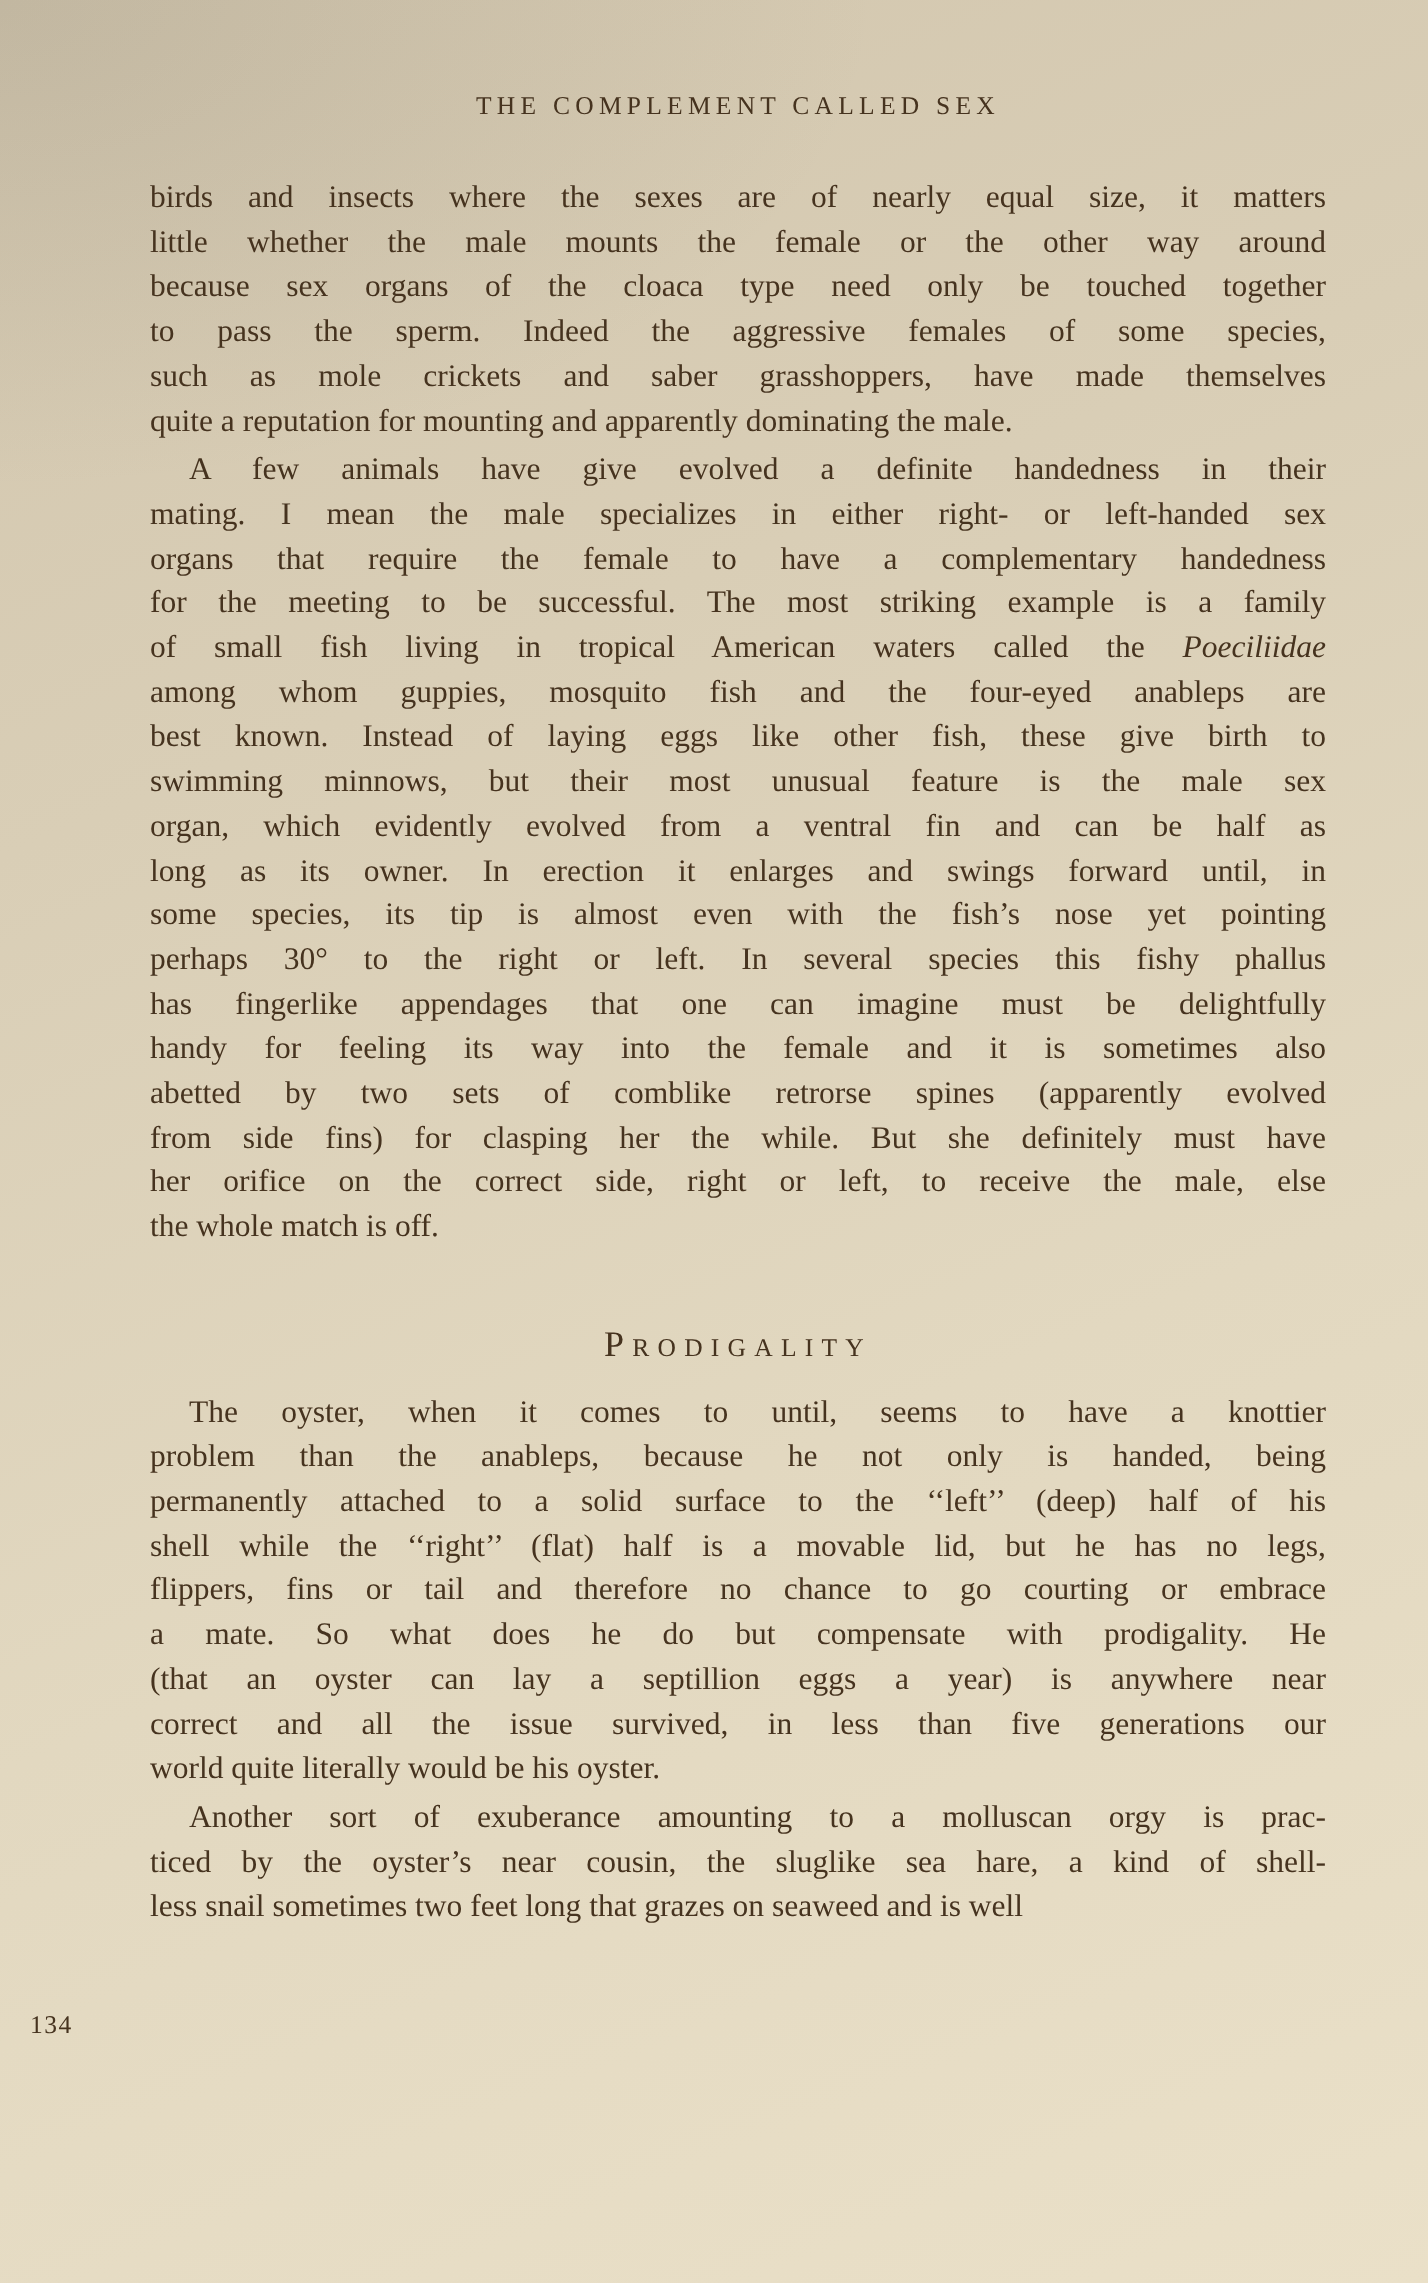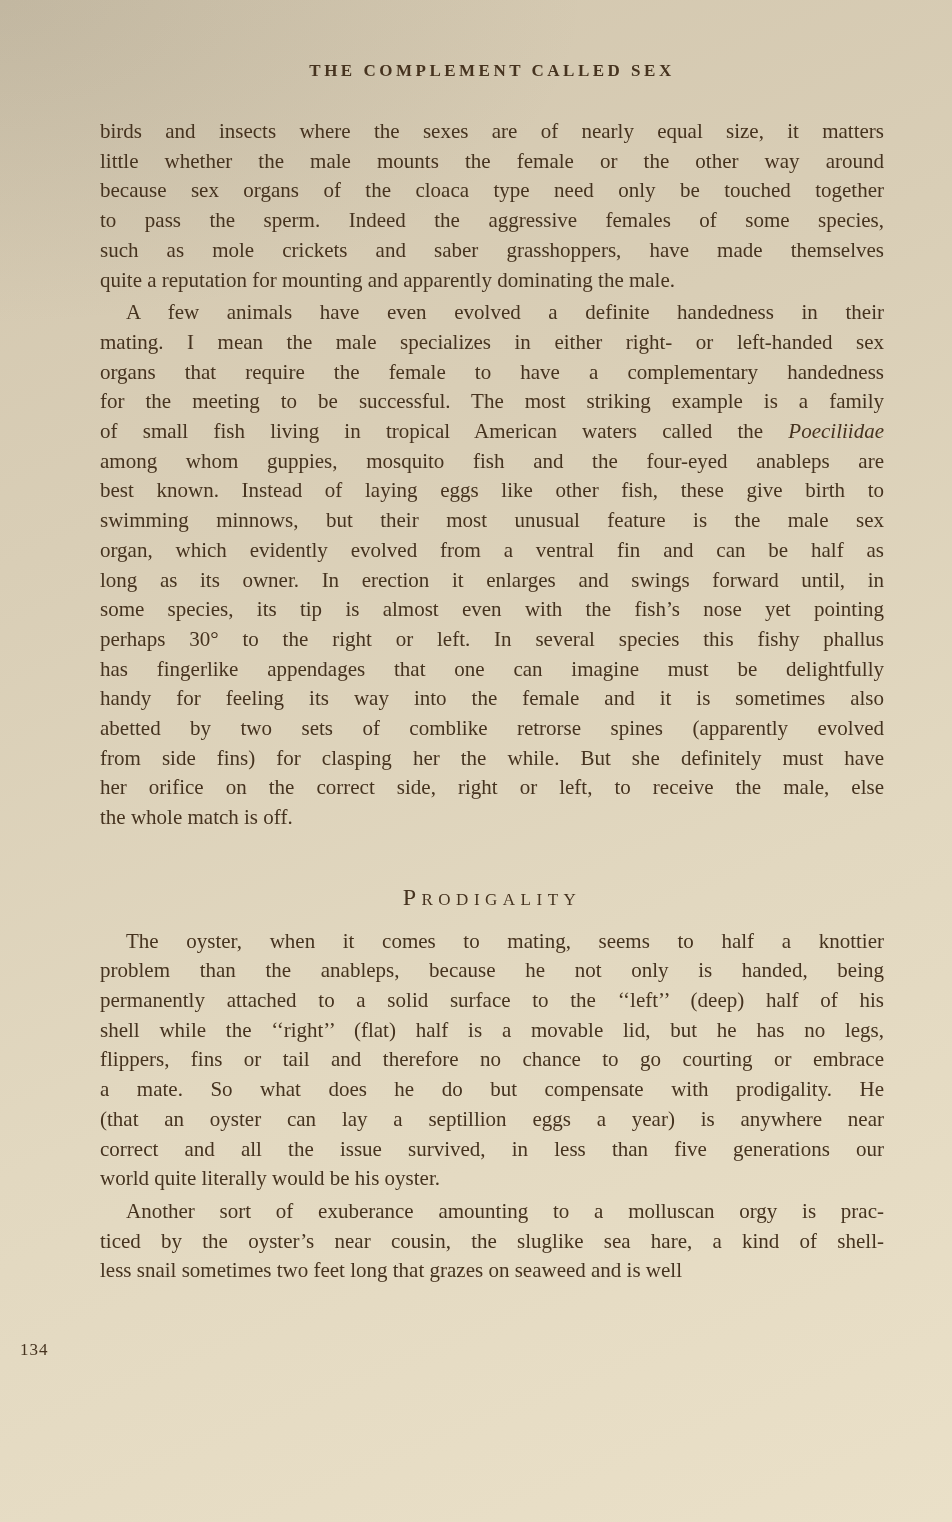--- a/index.html
+++ b/index.html
@@ -25,21 +25,21 @@
         #e2d8c0 62%,
         var(--paper-bottom, #eae0c8) 100%);
   }
   .running-header {
     position: absolute;
     top: 61px;
     left: 97px;
     width: 790px;
     text-align: center;
     font-size: 17px;
-    font-weight: 700;
+    font-weight: 400;
     letter-spacing: 3.5px;
     white-space: nowrap;
   }
   .text-column {
     position: absolute;
     top: 114px;
     left: 97px;
     width: 790px;
     font-size: 21px;
     line-height: 29.7px;
@@ -79,42 +79,42 @@
   <div class="text-column">
       <div class="para">
         <div class="line">birds and insects where the sexes are of nearly equal size, it matters</div>
         <div class="line">little whether the male mounts the female or the other way around</div>
         <div class="line">because sex organs of the cloaca type need only be touched together</div>
         <div class="line">to pass the sperm.  Indeed the aggressive females of some species,</div>
         <div class="line">such as mole crickets and saber grasshoppers, have made themselves</div>
         <div class="line last">quite a reputation for mounting and apparently dominating the male.</div>
       </div>
       <div class="para indent">
-        <div class="line">A few animals have even evolved a definite handedness in their</div>
+        <div class="line">A few animals have give evolved a definite handedness in their</div>
         <div class="line">mating.  I mean the male specializes in either right- or left-handed sex</div>
         <div class="line">organs that require the female to have a complementary handedness</div>
         <div class="line">for the meeting to be successful.  The most striking example is a family</div>
         <div class="line">of small fish living in tropical American waters called the <i>Poeciliidae</i></div>
         <div class="line">among whom guppies, mosquito fish and the four-eyed anableps are</div>
         <div class="line">best known.  Instead of laying eggs like other fish, these give birth to</div>
         <div class="line">swimming minnows, but their most unusual feature is the male sex</div>
         <div class="line">organ, which evidently evolved from a ventral fin and can be half as</div>
         <div class="line">long as its owner.  In erection it enlarges and swings forward until, in</div>
         <div class="line">some species, its tip is almost even with the fish’s nose yet pointing</div>
         <div class="line">perhaps 30° to the right or left.  In several species this fishy phallus</div>
         <div class="line">has fingerlike appendages that one can imagine must be delightfully</div>
         <div class="line">handy for feeling its way into the female and it is sometimes also</div>
         <div class="line">abetted by two sets of comblike retrorse spines (apparently evolved</div>
         <div class="line">from side fins) for clasping her the while.  But she definitely must have</div>
         <div class="line">her orifice on the correct side, right or left, to receive the male, else</div>
         <div class="line last">the whole match is off.</div>
       </div>
       <div class="section-heading">Prodigality</div>
       <div class="para indent">
-        <div class="line">The oyster, when it comes to mating, seems to half a knottier</div>
+        <div class="line">The oyster, when it comes to until, seems to have a knottier</div>
         <div class="line">problem than the anableps, because he not only is handed, being</div>
         <div class="line">permanently attached to a solid surface to the ‘‘left’’ (deep) half of his</div>
         <div class="line">shell while the ‘‘right’’ (flat) half is a movable lid, but he has no legs,</div>
         <div class="line">flippers, fins or tail and therefore no chance to go courting or embrace</div>
         <div class="line">a mate.  So what does he do but compensate with prodigality.  He</div>
         <div class="line">(that an oyster can lay a septillion eggs a year) is anywhere near</div>
         <div class="line">correct and all the issue survived, in less than five generations our</div>
         <div class="line last">world quite literally would be his oyster.</div>
       </div>
       <div class="para indent">

